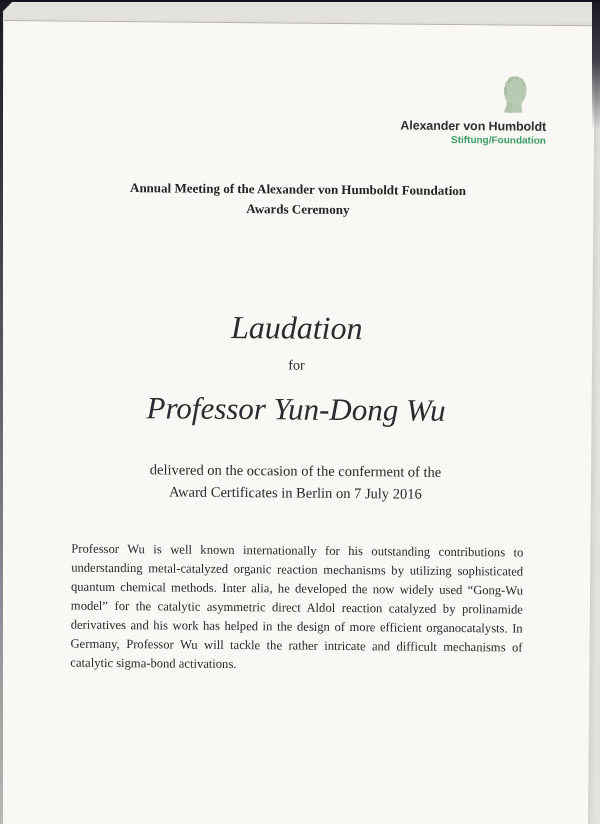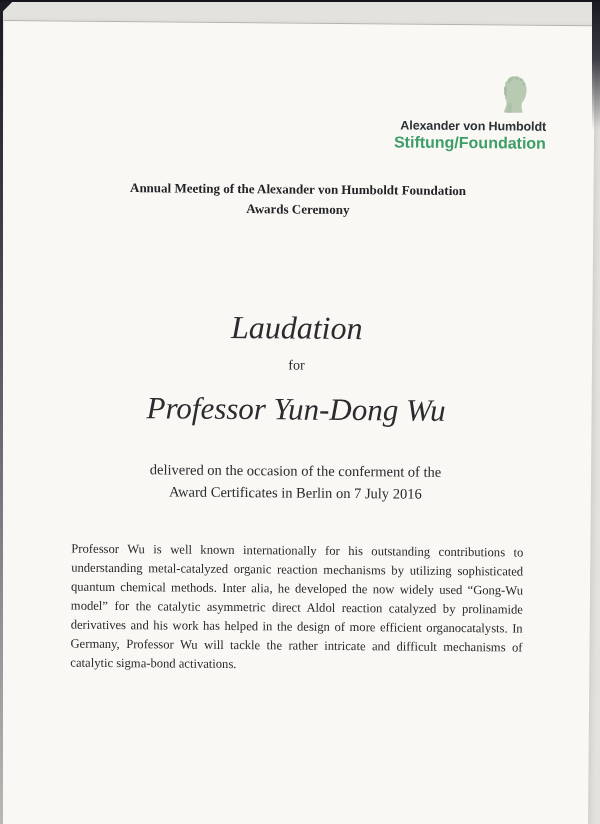--- a/index.html
+++ b/index.html
@@ -68,21 +68,21 @@
     font-family: "Liberation Sans", sans-serif;
     font-weight: bold;
     font-size: 12.5px;
     letter-spacing: -0.1px;
     color: #2b3134;
     white-space: nowrap;
   }
   .logo-sub {
     font-family: "Liberation Sans", sans-serif;
     font-weight: bold;
-    font-size: 16px;
+    font-size: 10px;
     color: #3d9e68;
     margin-top: 1px;
     white-space: nowrap;
   }
 
   
   .center-block { position: absolute; left: 0; right: 0; text-align: center; }
 
   .header-block {
     top: 156px;

